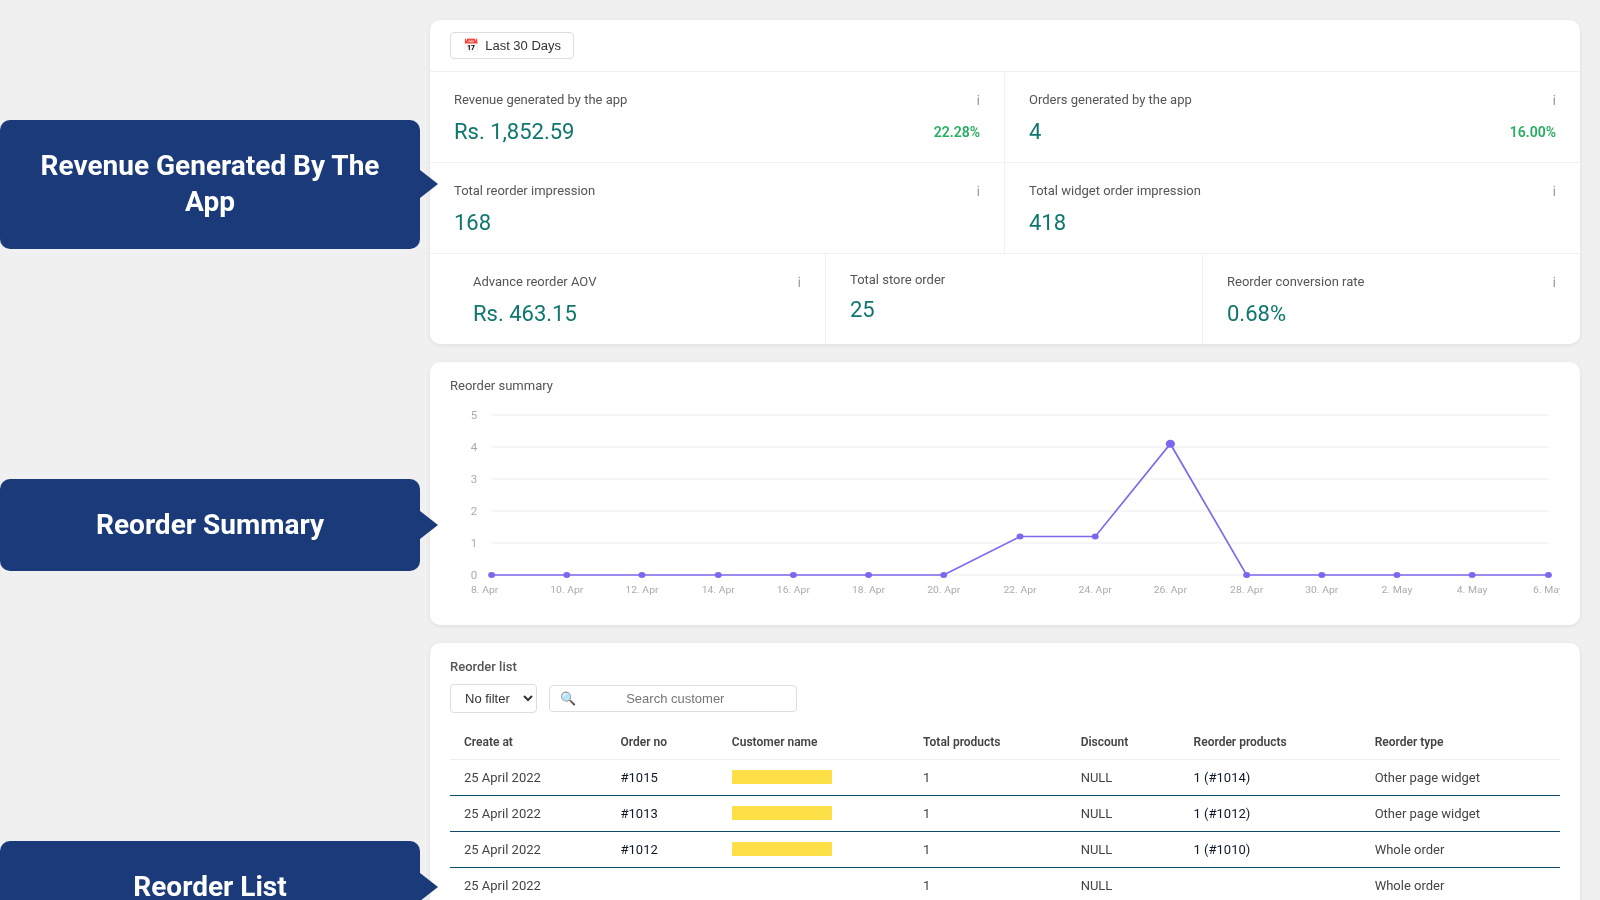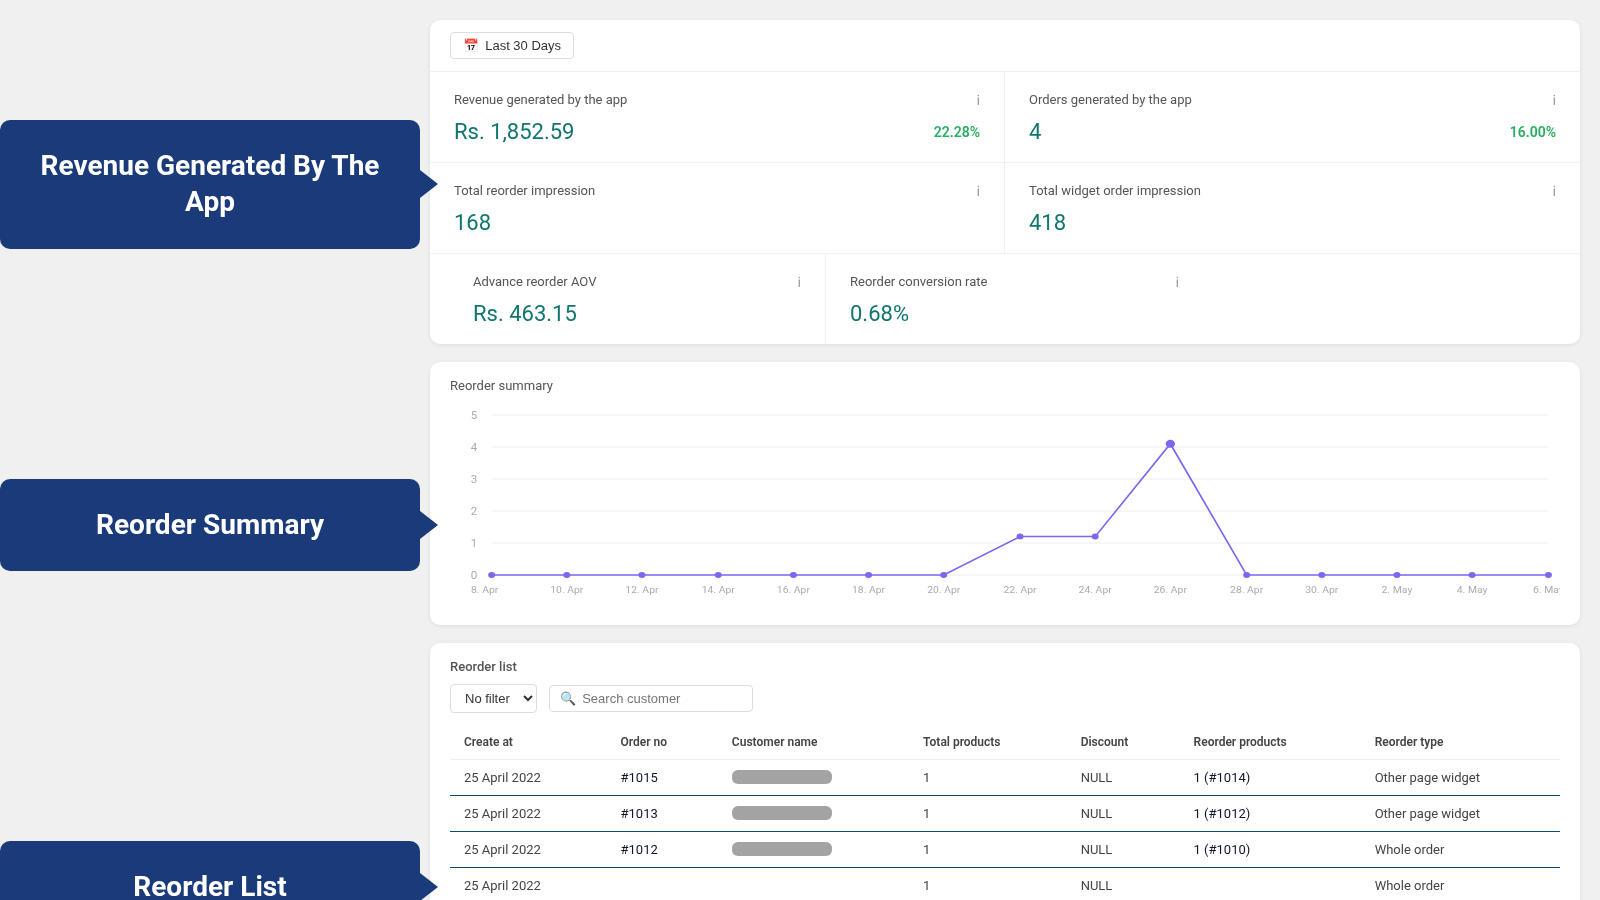--- a/index.html
+++ b/index.html
@@ -262,20 +262,21 @@
       color: #999;
       font-size: 13px;
     }
 
     .search-input {
       border: none;
       outline: none;
       font-size: 13px;
       color: #c2410c;
       width: 160px;
+      margin-left: 44px;
     }
 
     .data-table {
       width: 100%;
       border-collapse: collapse;
       font-size: 13px;
     }
 
     .data-table th {
       text-align: left;
@@ -291,22 +292,22 @@
       color: #444;
       border-bottom: 1px solid #0c4a6e;
     }
 
     .link-blue {
       color: #0f172a;
       font-weight: 400;
     }
 
     .blurred-text {
-      background: #a3a3a3;
-      border-radius: 6px;
+      background: #fde047;
+      border-radius: 0;
       color: transparent;
       user-select: none;
       display: inline-block;
       min-width: 100px;
       height: 14px;
     }
   </style>
 </head>
 <body>
 
@@ -370,20 +371,26 @@
       </div>
     </div>
 
     <div class="metrics-row-3">
       <div class="metric-cell" style="border-right:1px solid #f0f0f0;">
         <div class="metric-header">
           <span class="metric-title">Advance reorder AOV</span>
           <span class="info-icon">ℹ</span>
         </div>
         <span class="metric-value">Rs. 463.15</span>
+      </div>
+      <div class="metric-cell" style="border-right:1px solid #f0f0f0;">
+        <div class="metric-header">
+          <span class="metric-title">Total store order</span>
+        </div>
+        <span class="metric-value">25</span>
       </div>
       <div class="metric-cell">
         <div class="metric-header">
           <span class="metric-title">Reorder conversion rate</span>
           <span class="info-icon">ℹ</span>
         </div>
         <span class="metric-value">0.68%</span>
       </div>
     </div>
   </div>

